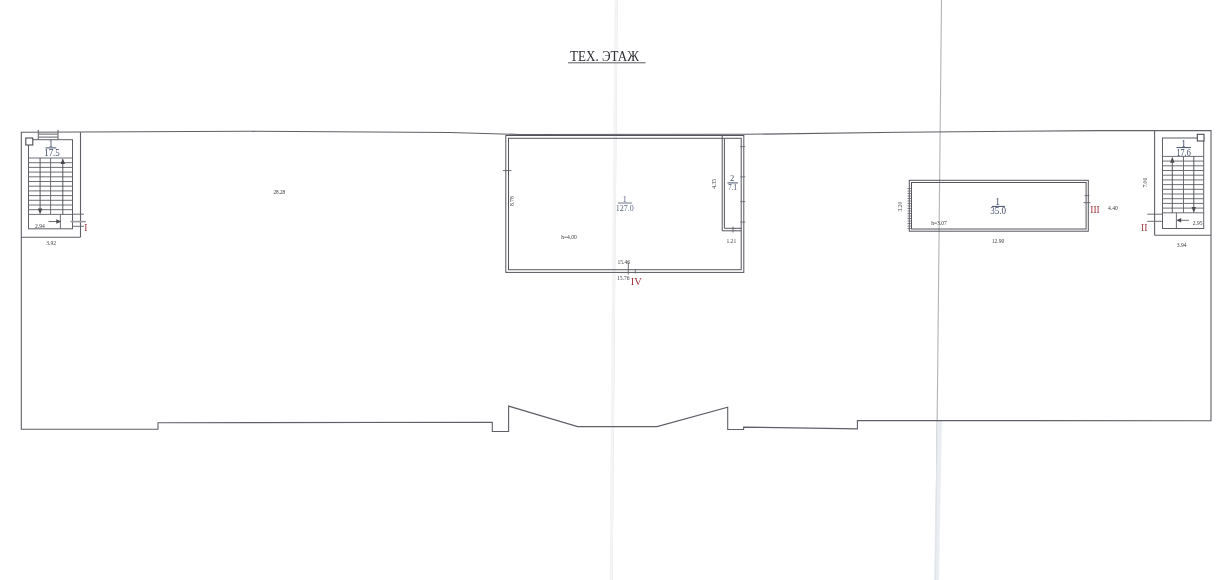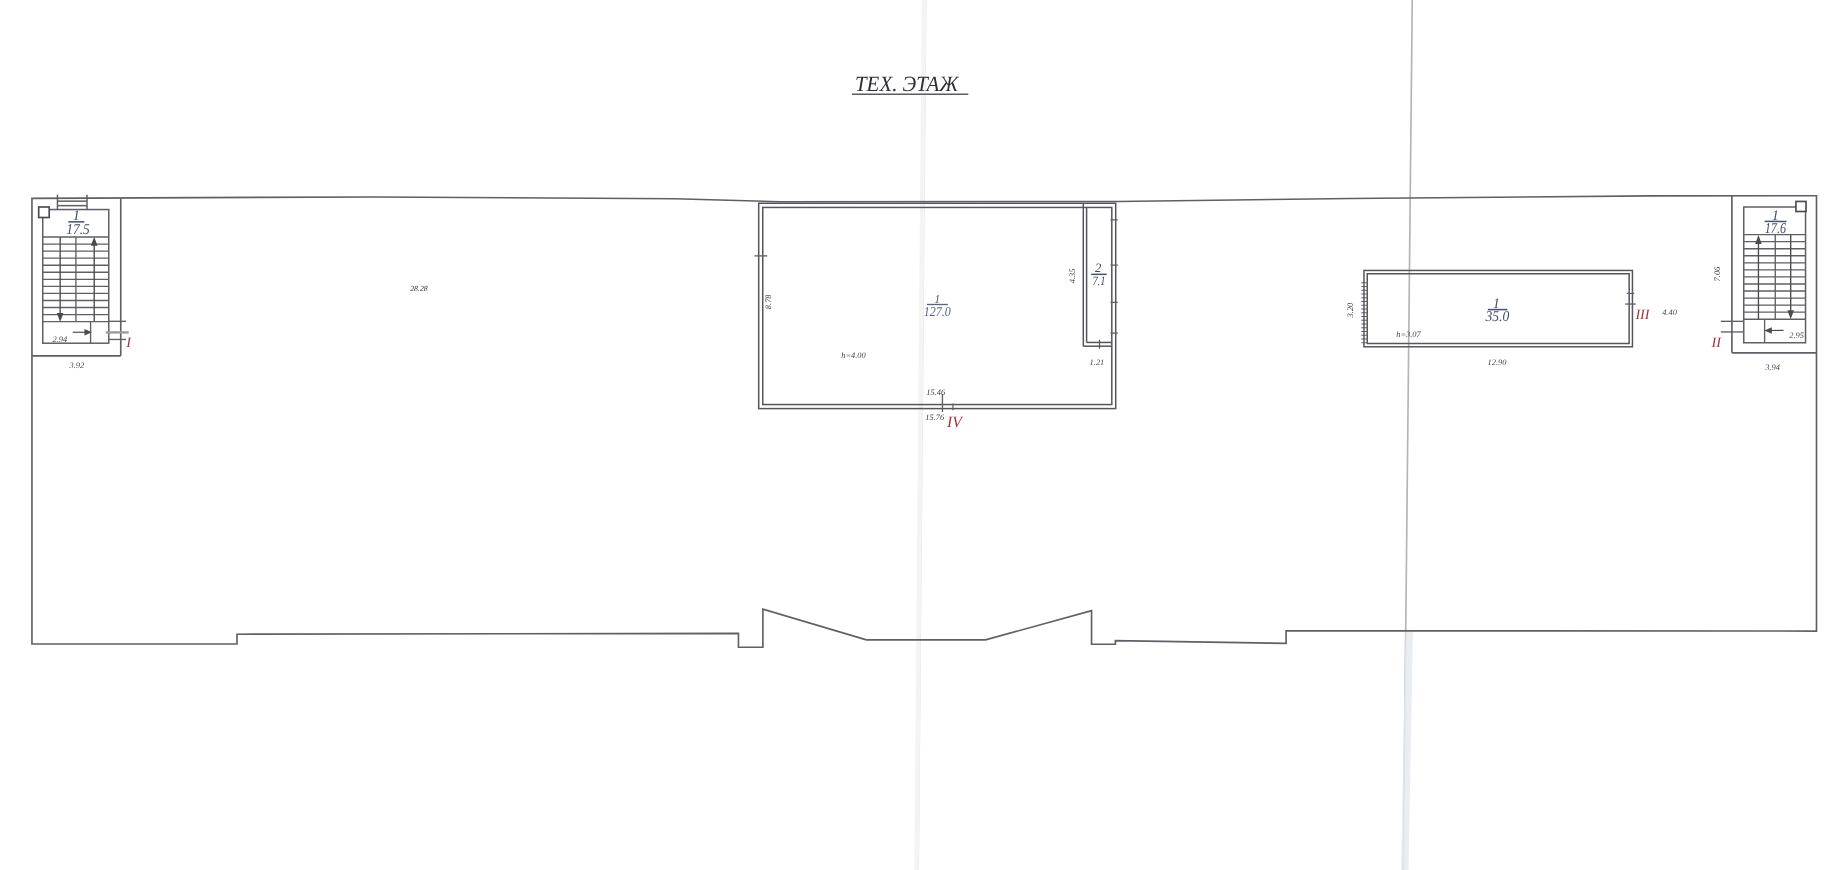--- a/index.html
+++ b/index.html
@@ -1,16 +1,16 @@
 <!DOCTYPE html>
 <html><head>
 <meta charset="utf-8">
 <style>
 html,body{margin:0;padding:0;background:#fff;}
-#plan{position:relative;width:1229px;height:580px;background:#ffffff;overflow:hidden;font-style:italic;}
+#plan{position:relative;width:1229px;height:580px;background:#ffffff;overflow:hidden;}
 svg{position:absolute;left:0;top:0;}
 text{font-family:"Liberation Serif",serif;}
 .dim{fill:#3c3d42;font-size:5.6px;}
 .blu{fill:#414d66;}
 .red{fill:#a23540;font-size:9.5px;}
 </style>
 </head>
 <body>
 
 <div id="plan">

